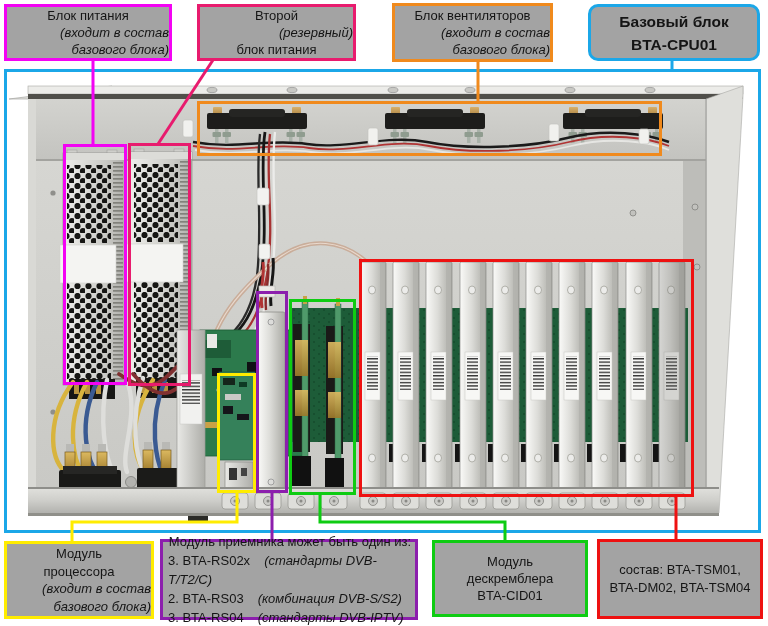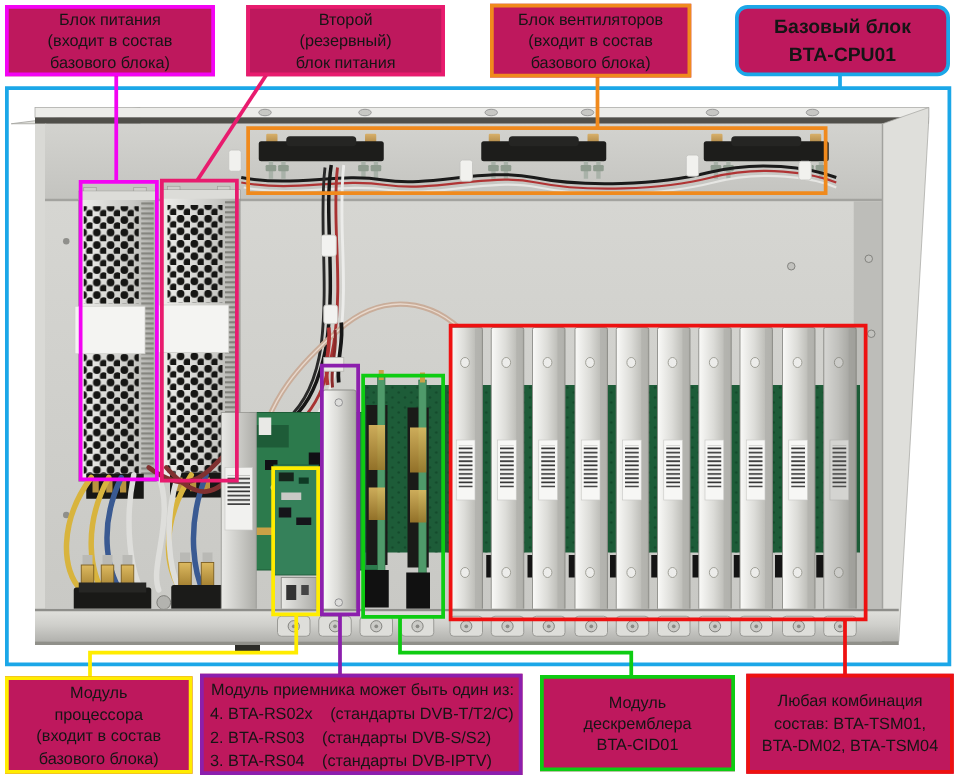--- a/index.html
+++ b/index.html
@@ -1,25 +1,25 @@
 <!DOCTYPE html>
 <html><head>
 <meta charset="utf-8">
 <style>
   html,body{margin:0;padding:0;}
   body{
     width:768px;height:626px;position:relative;background:#ffffff;
     font-family:"Liberation Sans",sans-serif;color:#151515;overflow:hidden;
   }
   .callout{
-    position:absolute;background:#be185d;border:3px solid #000;
+    position:absolute;background:#a3a3a3;border:3px solid #000;
     box-sizing:border-box;display:flex;flex-direction:column;justify-content:center;
     text-align:center;font-size:13px;line-height:17px;z-index:6;
   }
-  .callout .it{}
+  .callout .it{font-style:italic;text-align:right;}
   #box-psu{left:4px;top:4px;width:168px;height:57px;border-color:#f303f3;}
   #box-psu2{left:197px;top:4px;width:159px;height:57px;border-color:#e81b6e;}
   #box-fans{left:392px;top:3px;width:161px;height:59px;border-color:#f08a1d;}
   #box-base{left:588px;top:4px;width:172px;height:57px;border-color:#1ba7e8;
             font-weight:bold;font-size:15.5px;line-height:23px;border-radius:10px;}
   #box-cpu{left:4px;top:541px;width:150px;height:78px;border-color:#ffec00;line-height:17.5px;}
   #box-receiver{left:160px;top:539px;width:258px;height:81px;border-color:#8c1fad;
             text-align:left;font-size:13px;line-height:19px;padding:2px 3px 2px 5px;}
   #box-receiver .rc-title{text-align:center;}
   #box-receiver .it{margin-left:14px;}
@@ -381,28 +381,27 @@
 
 <div class="callout" id="box-cpu">
   <div>Модуль</div>
   <div>процессора</div>
   <div class="it">(входит в состав</div>
   <div class="it">базового блока)</div>
 </div>
 
 <div class="callout" id="box-receiver">
   <div class="rc-title">Модуль приемника может быть один из:</div>
-  <div><span>4. BTA-RS02x</span><span class="it">(стандарты DVB-T/T2/C)</span></div>
-  <div><span>2. BTA-RS03</span><span class="it">(стандарты DVB-S/S2)</span></div>
+  <div><span>3. BTA-RS02x</span><span class="it">(стандарты DVB-T/T2/C)</span></div>
+  <div><span>2. BTA-RS03</span><span class="it">(комбинация DVB-S/S2)</span></div>
   <div><span>3. BTA-RS04</span><span class="it">(стандарты DVB-IPTV)</span></div>
 </div>
 
 <div class="callout" id="box-descrambler">
   <div>Модуль</div>
   <div>дескремблера</div>
   <div>BTA-CID01</div>
 </div>
 
 <div class="callout" id="box-combo">
-  <div>Любая комбинация</div>
   <div>состав: BTA-TSM01,</div>
   <div>BTA-DM02, BTA-TSM04</div>
 </div>
 
 </body></html>

